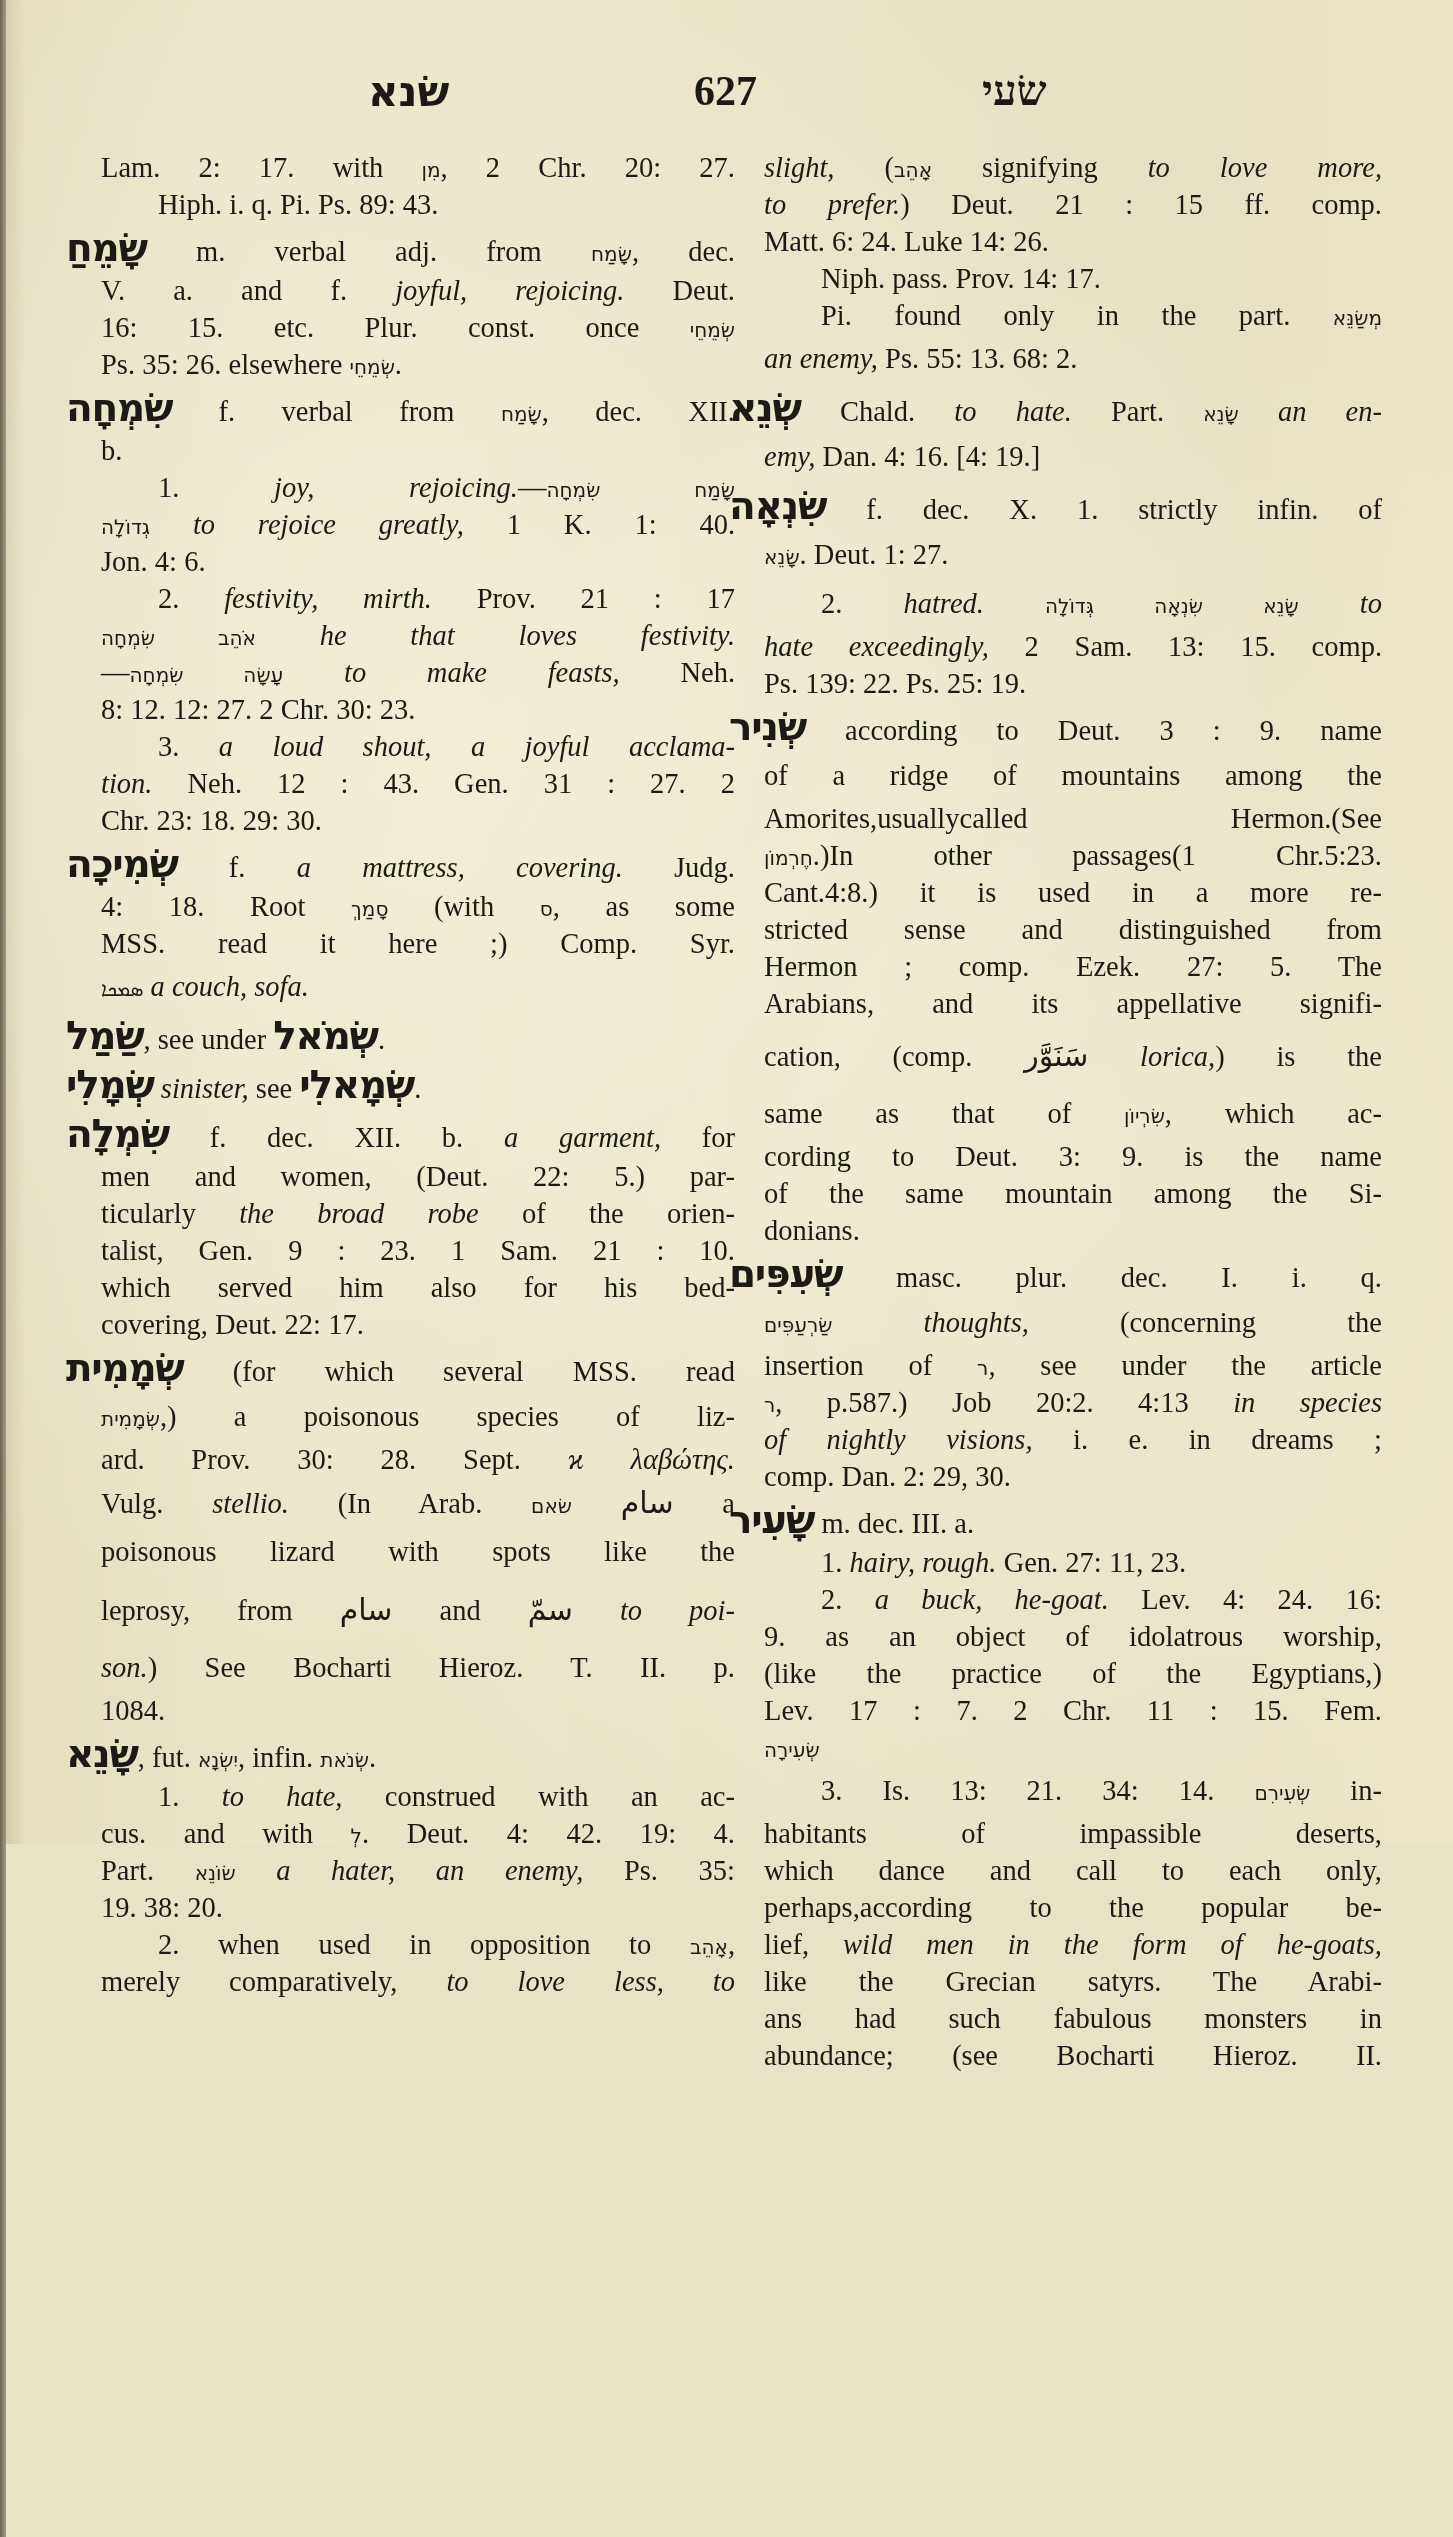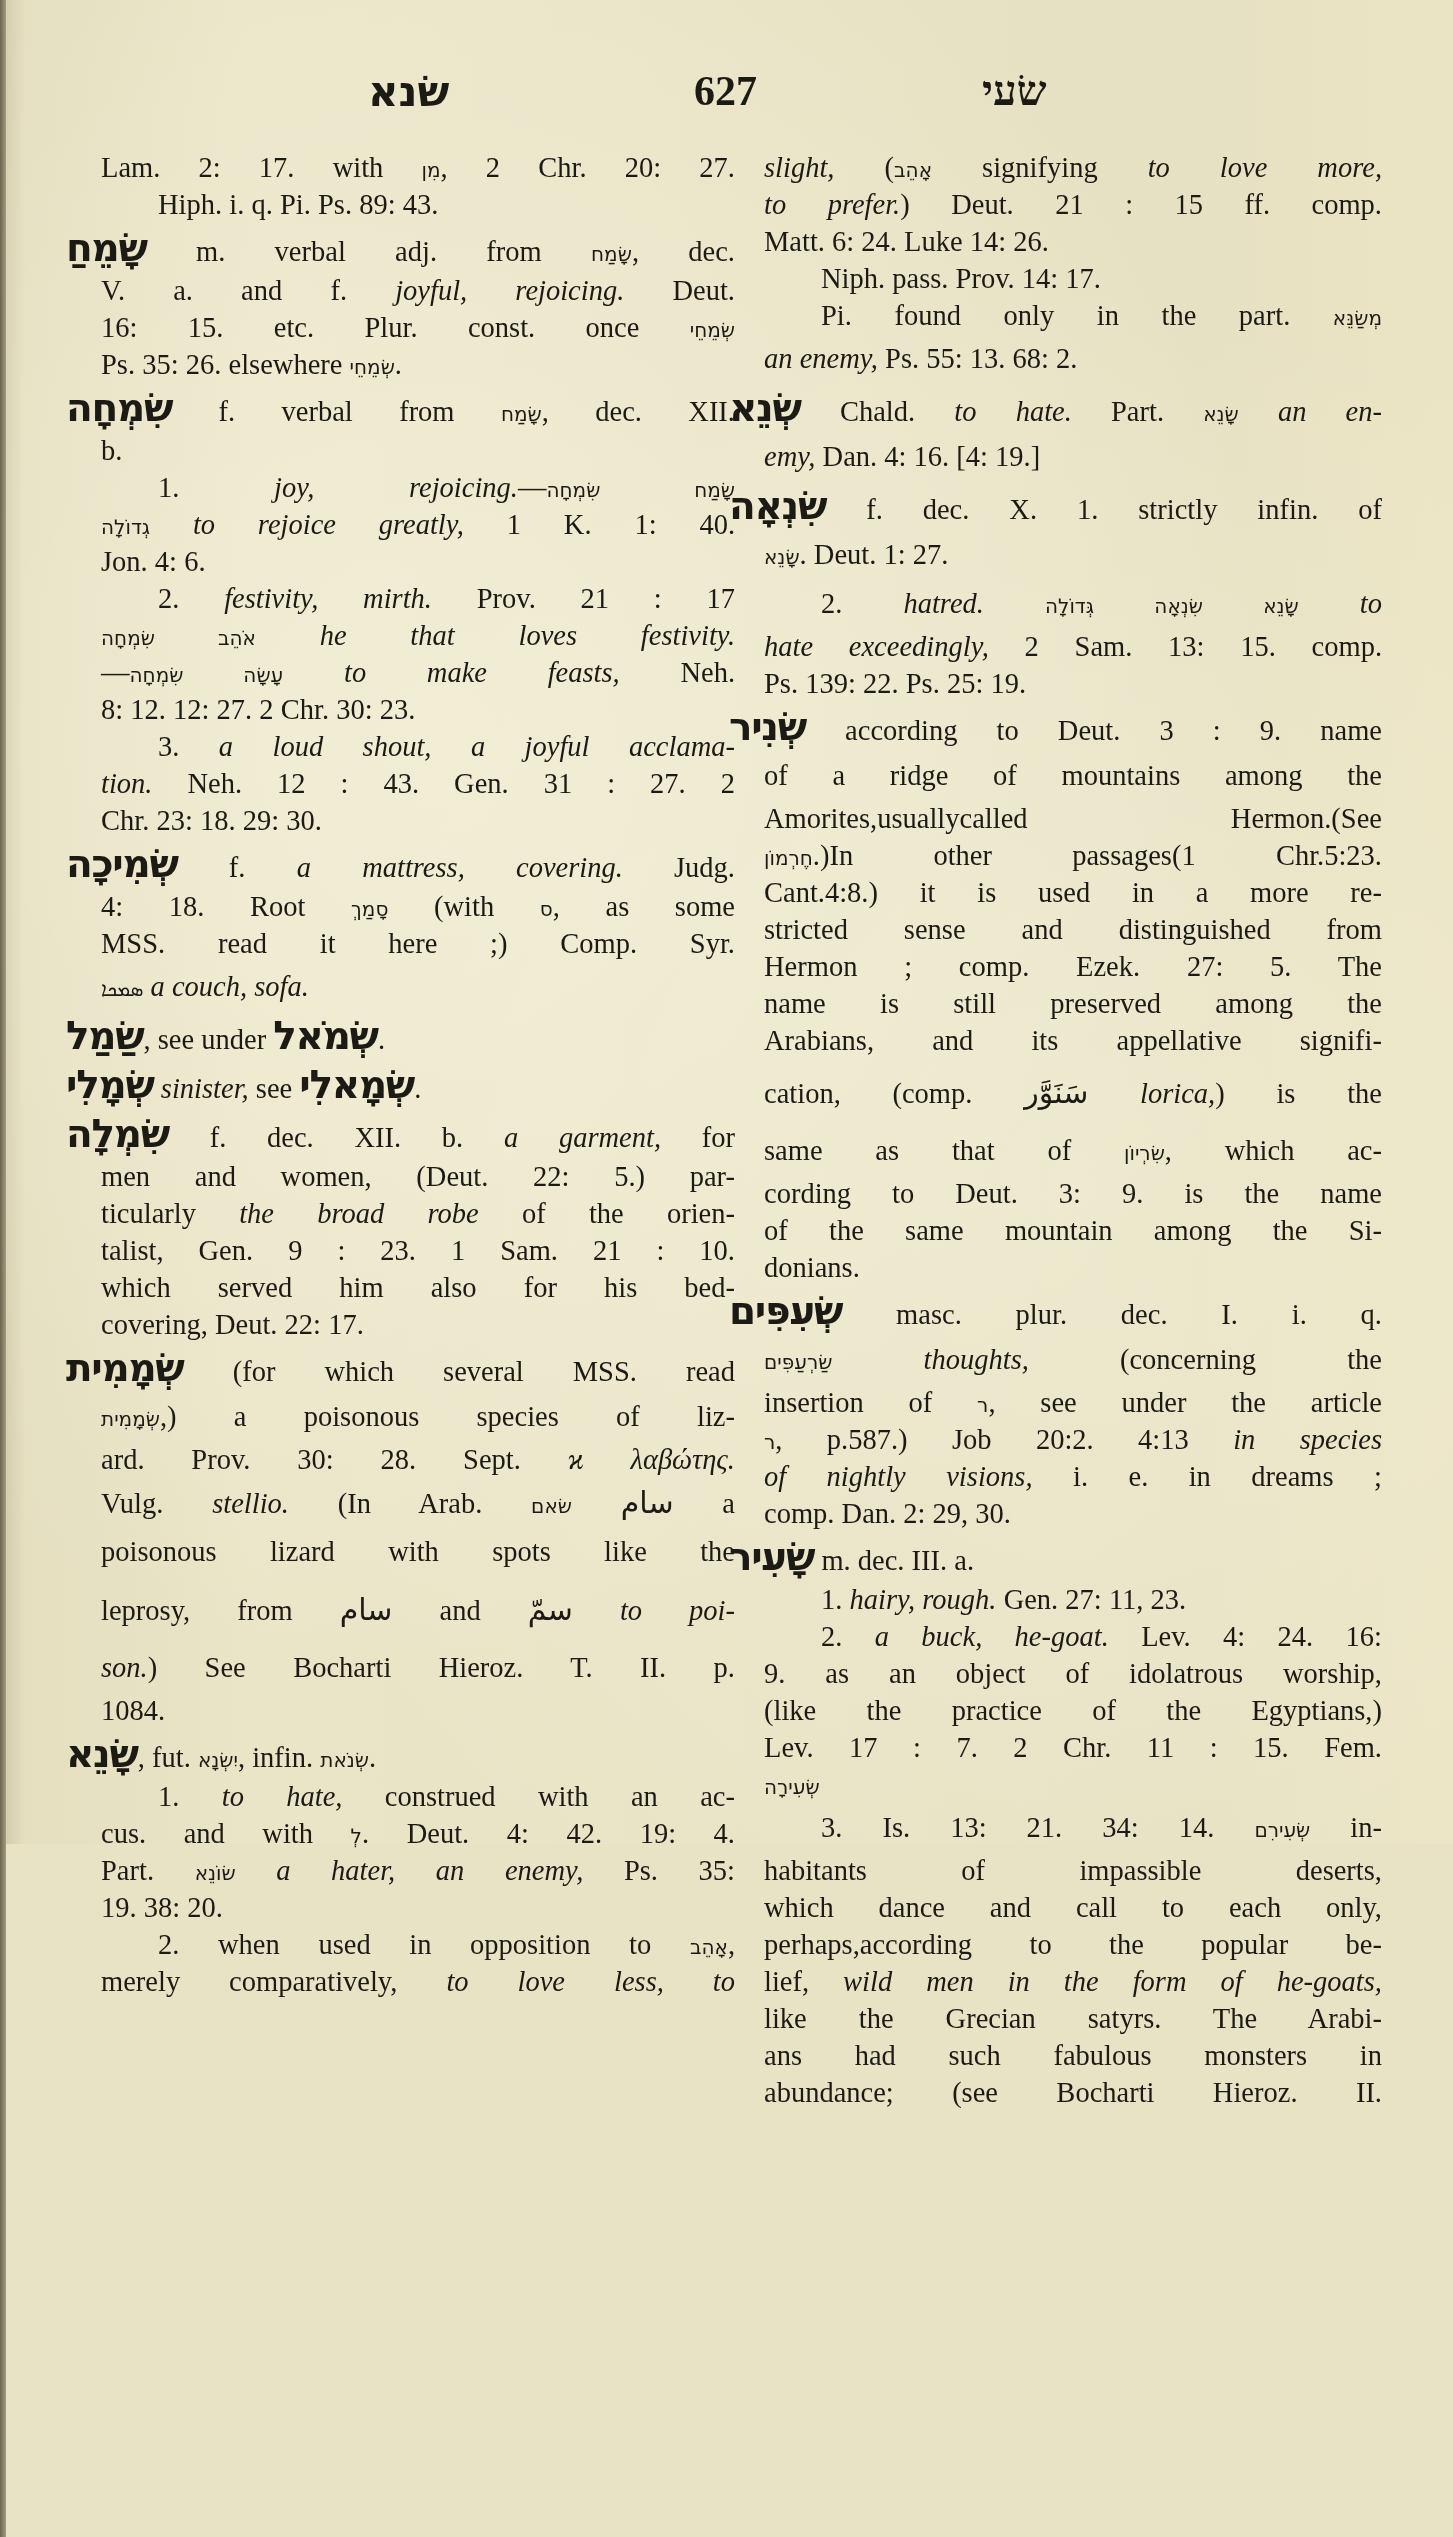--- a/index.html
+++ b/index.html
@@ -135,21 +135,20 @@
       <span class="line indent tall"><span>2. </span><span class="it">hatred.</span><span>  </span><span class="heb">שָׂנֵא שִׂנְאָה גְּדוֹלָה</span><span>  </span><span class="it">to</span></span>
       <span class="line"><span class="it">hate exceedingly,</span><span> 2 Sam. 13: 15. comp.</span></span>
       <span class="line last"><span>Ps. 139: 22.  Ps. 25: 19.</span></span>
       <span class="line tall hang"><span class="hw">שְׂנִיר</span><span>   according   to Deut. 3 : 9. name</span></span>
       <span class="line tall"><span>of a ridge of mountains  among   the</span></span>
       <span class="line"><span>Amorites,usuallycalled Hermon.(See</span></span>
       <span class="line"><span class="heb">חֶרְמוֹן</span><span>.)In other passages(1 Chr.5:23.</span></span>
       <span class="line"><span>Cant.4:8.) it  is used in  a  more  re-</span></span>
       <span class="line"><span>stricted sense and distinguished from</span></span>
       <span class="line"><span>Hermon ;  comp. Ezek. 27: 5.   The</span></span>
-      <span class="line"><span>name is still  preserved  among  the</span></span>
       <span class="line"><span>Arabians, and its  appellative signifi-</span></span>
       <span class="line xtall"><span>cation, (comp. </span><span class="ar">سَنَوَّر</span><span>  </span><span class="it">lorica,</span><span>)  is the</span></span>
       <span class="line tall"><span>same as  that  of </span><span class="heb">שִׂרְיוֹן</span><span>,  which  ac-</span></span>
       <span class="line"><span>cording to  Deut. 3: 9. is  the  name</span></span>
       <span class="line"><span>of the same mountain among the Si-</span></span>
       <span class="line last"><span>donians.</span></span>
       <span class="line tall hang"><span class="hw">שְׂעִפִּים</span><span>   masc.   plur.  dec.  I.  i.  q.</span></span>
       <span class="line tall"><span class="heb">שַׂרְעַפִּים</span><span> </span><span class="it">thoughts,</span><span> (concerning  the</span></span>
       <span class="line"><span>insertion of </span><span class="heb">ר</span><span>, see under the article</span></span>
       <span class="line"><span class="heb">ר</span><span>, p.587.) Job 20:2.  4:13 </span><span class="it">in species</span></span>

